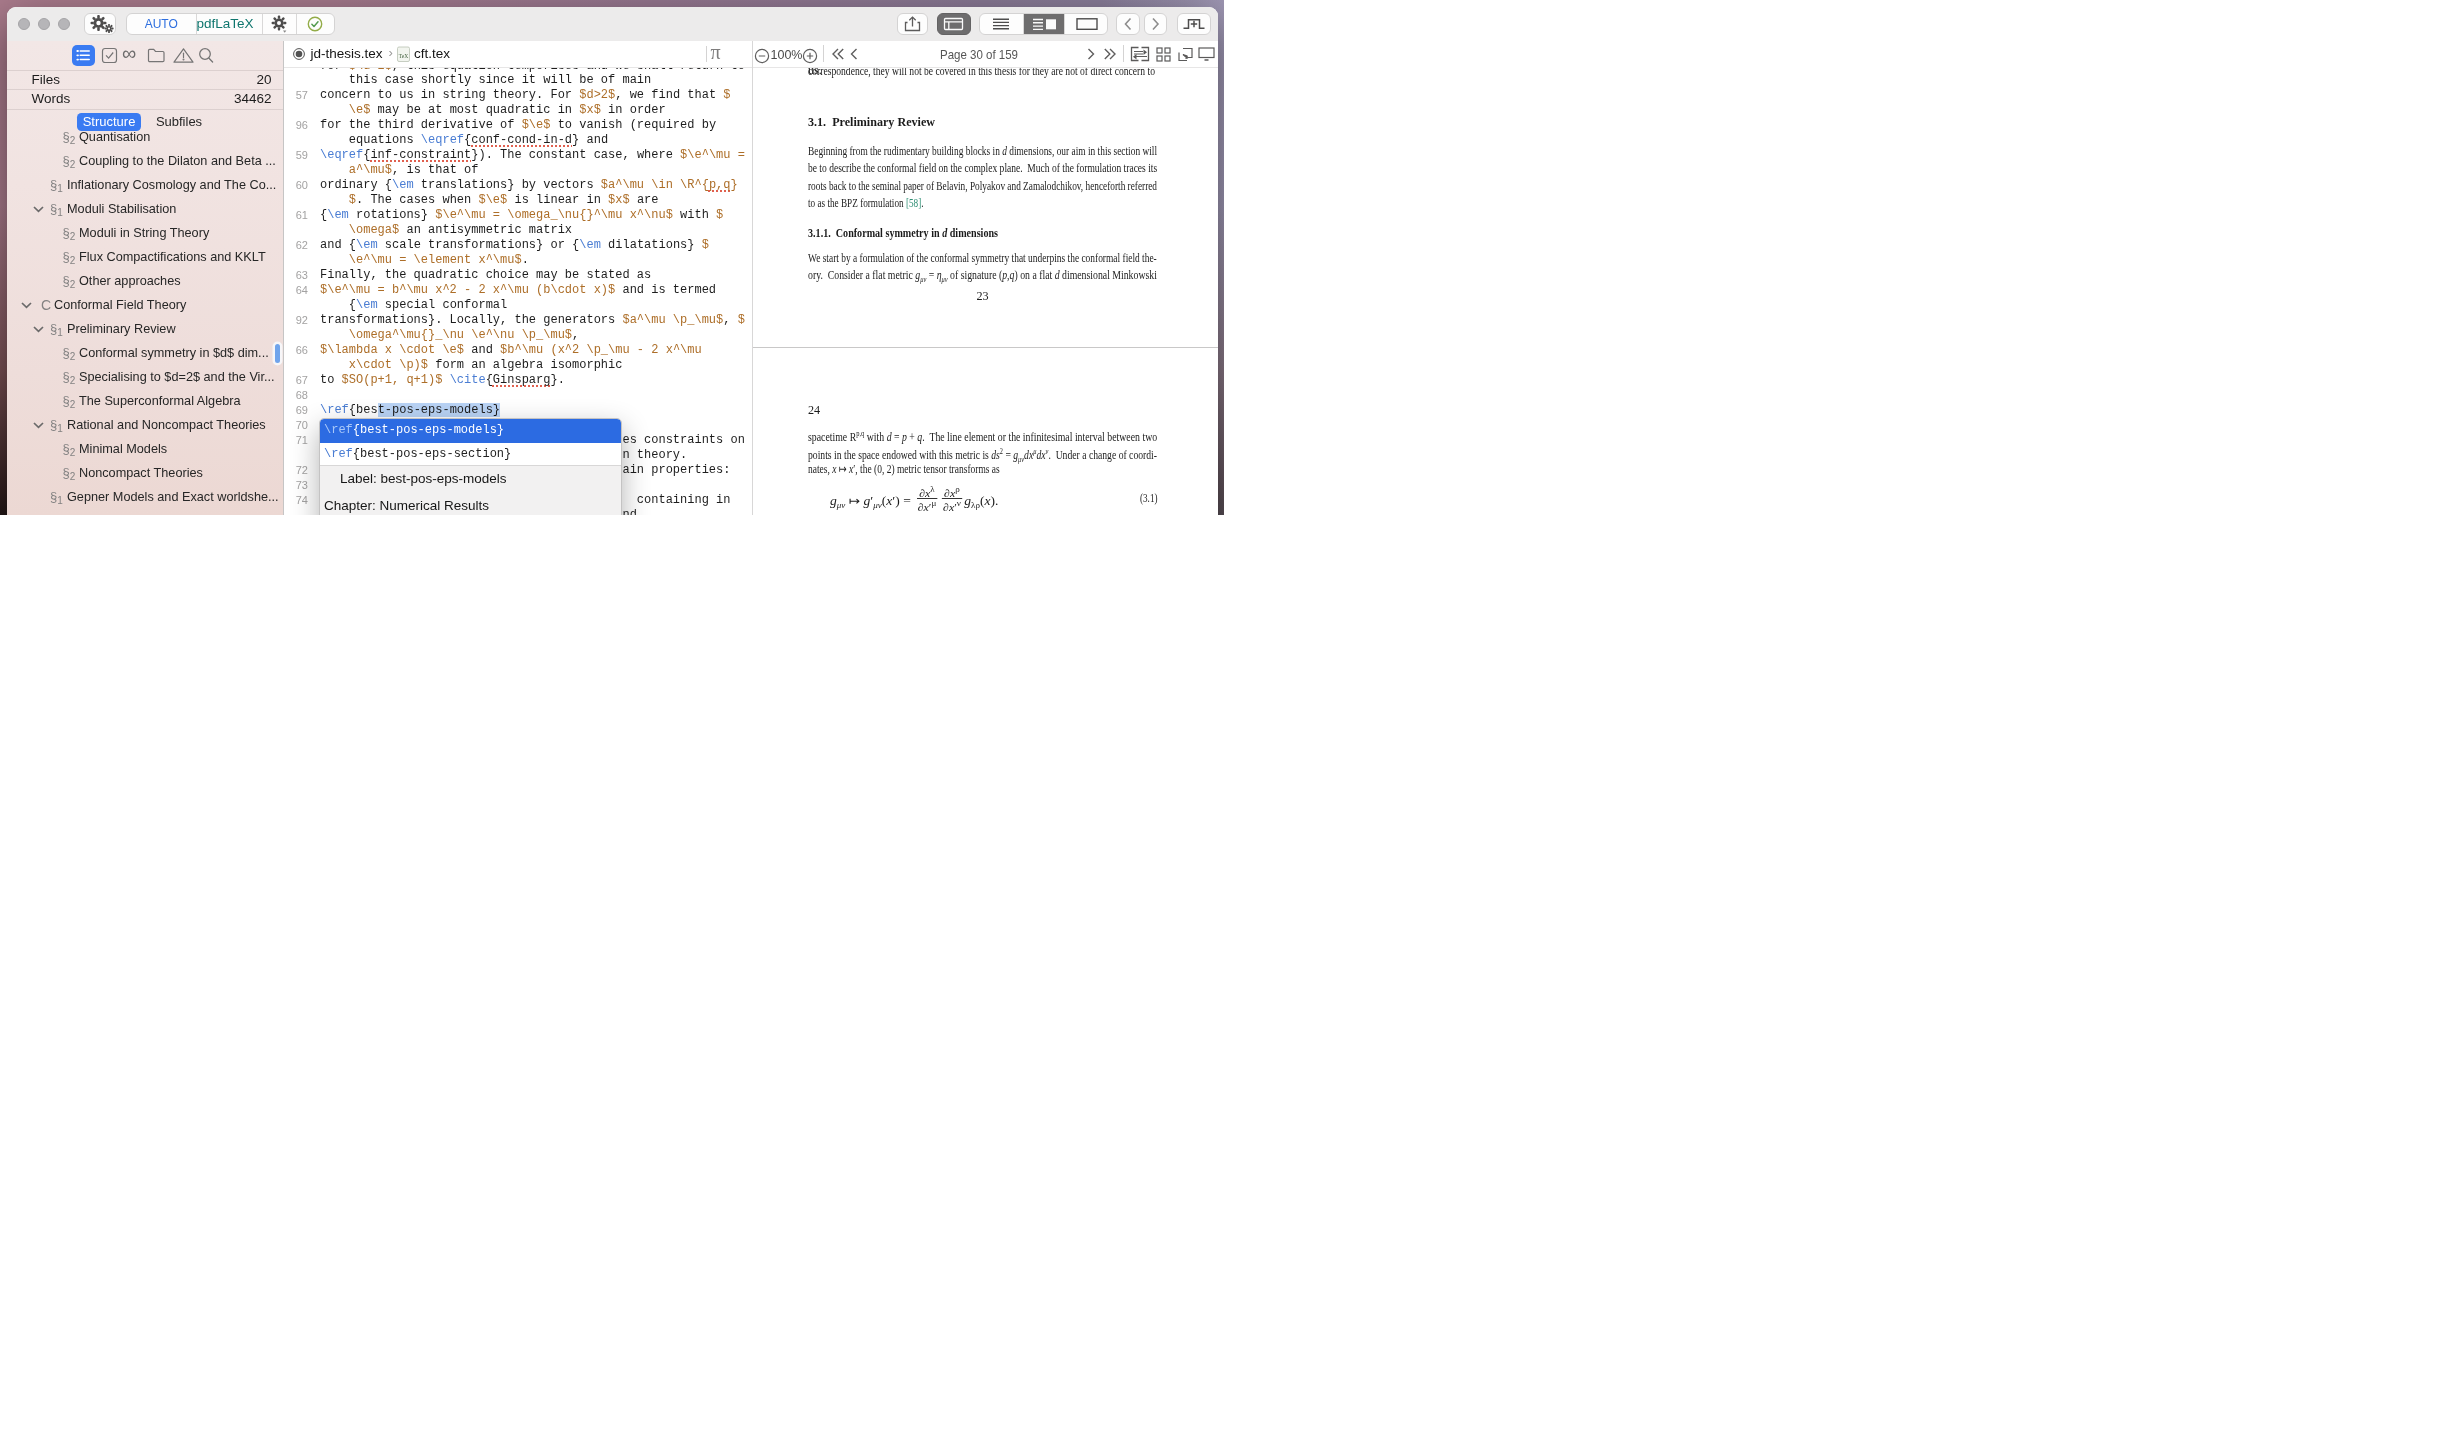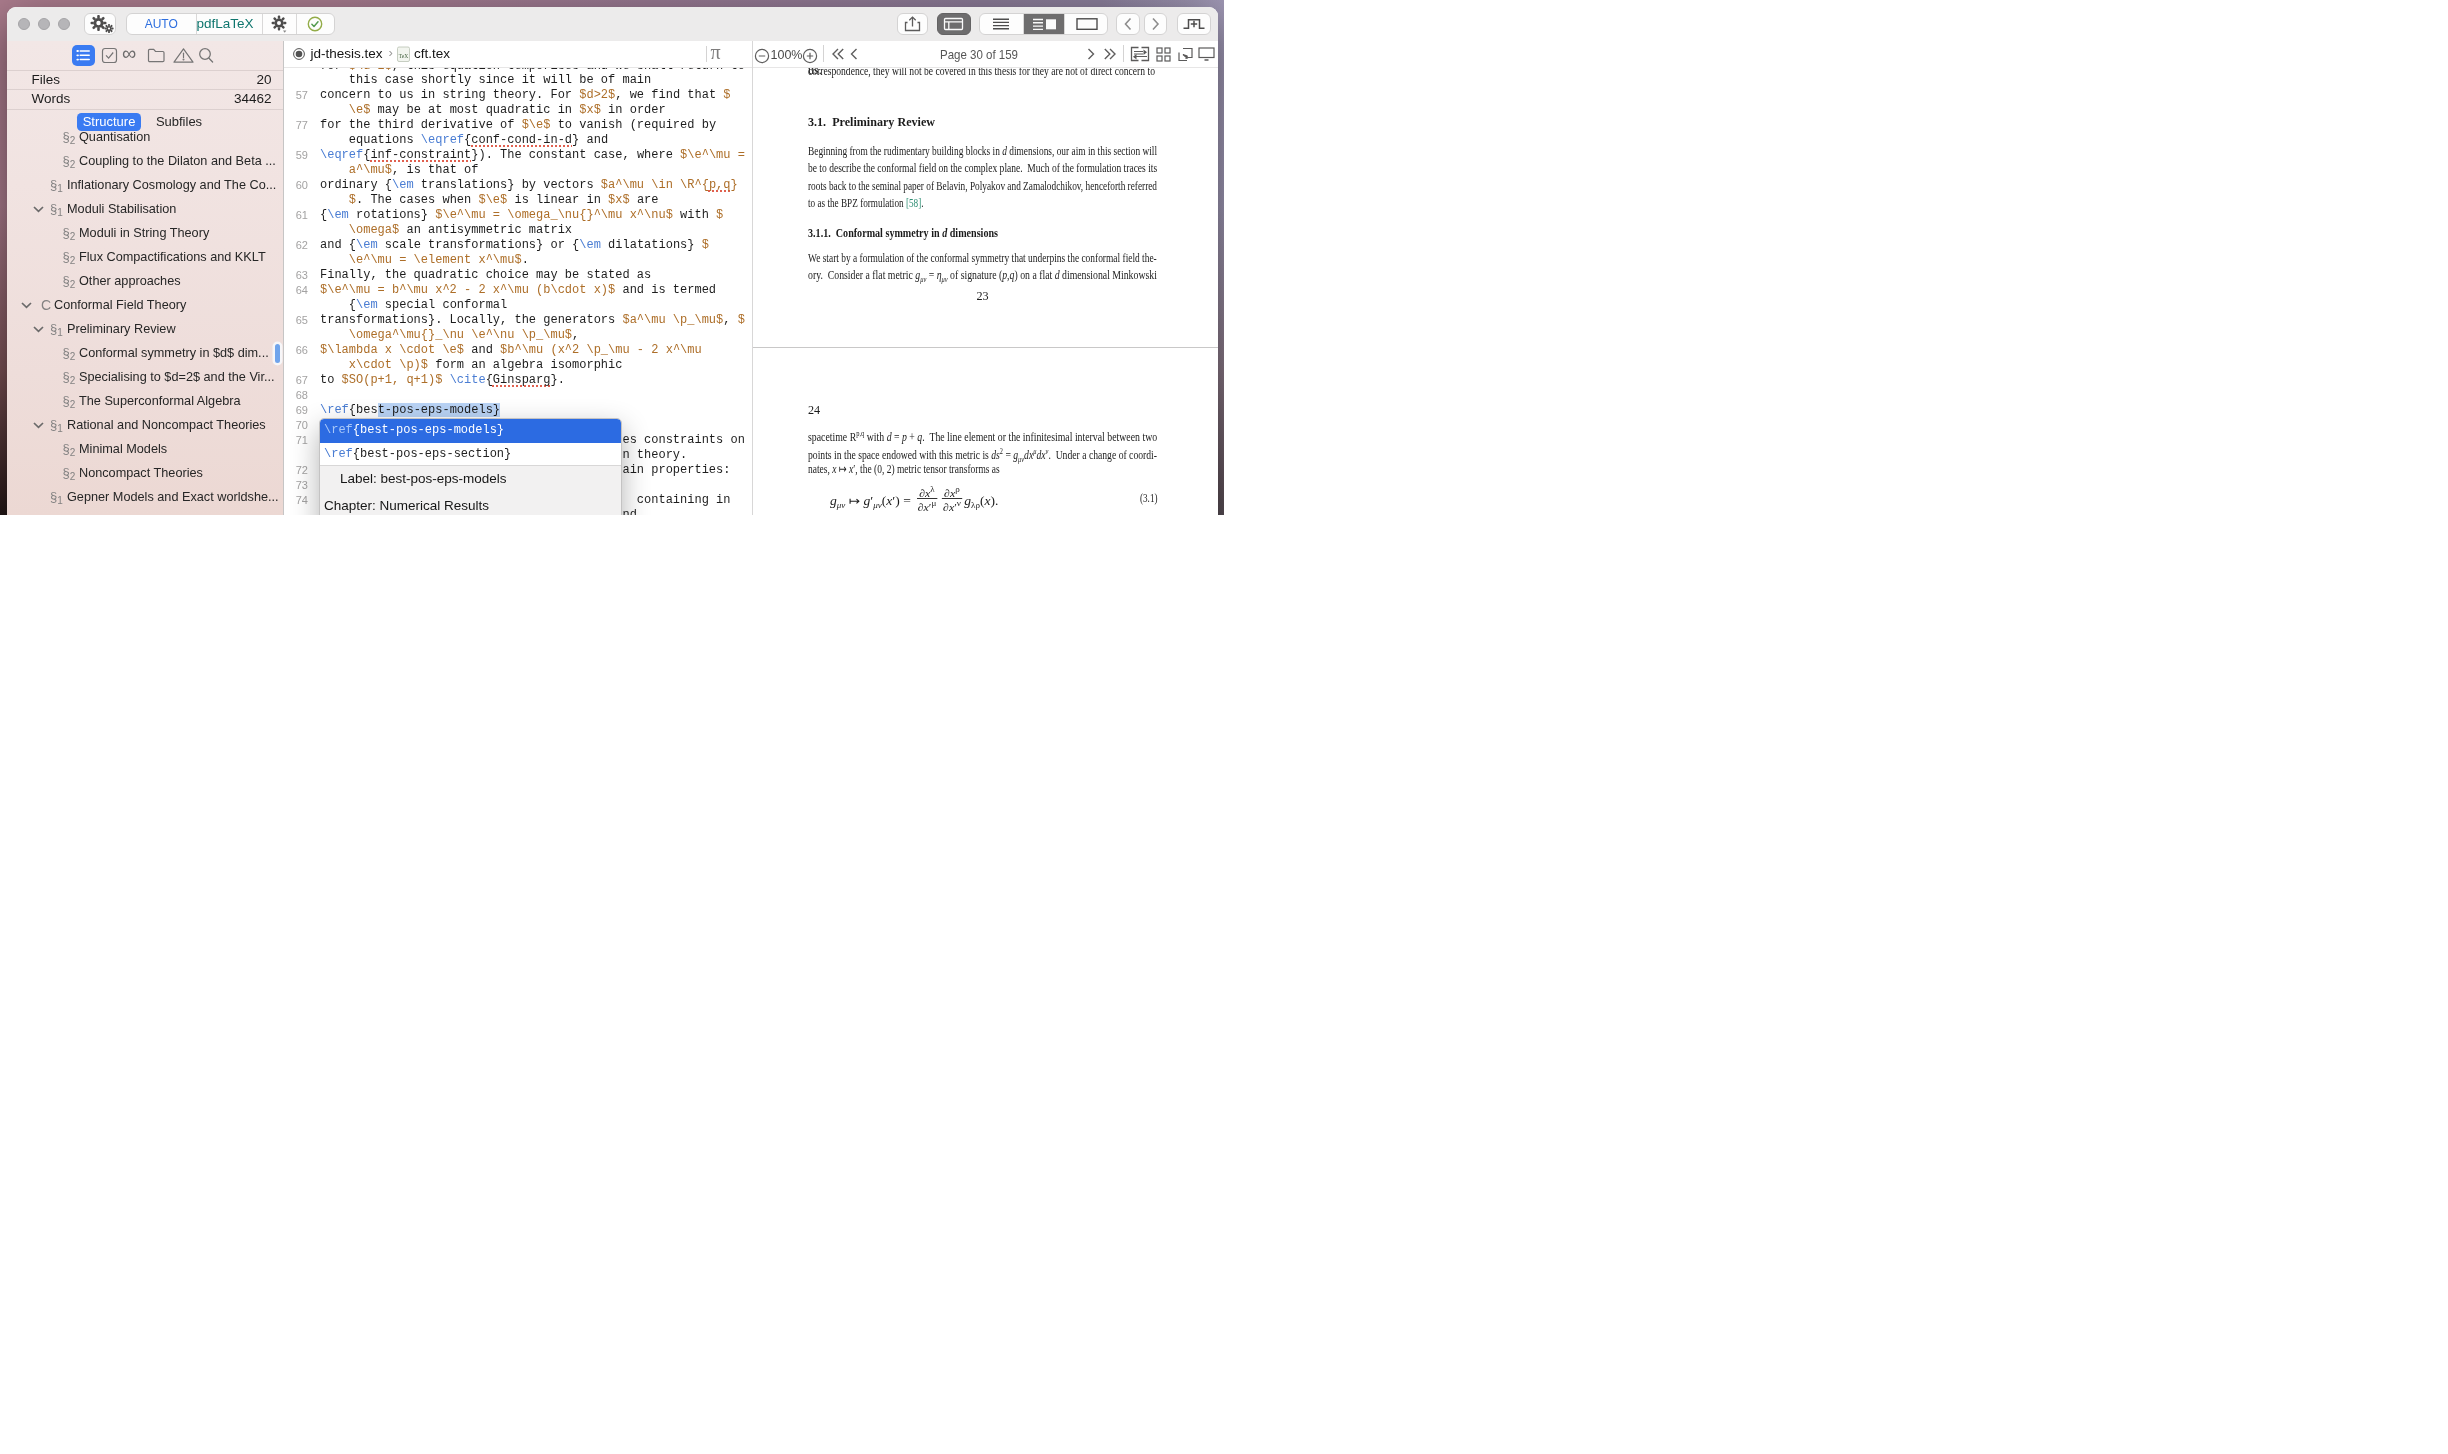--- a/index.html
+++ b/index.html
@@ -314,41 +314,41 @@
         </div>
     <div style="position:absolute;left:268px;top:303px;width:5px;height:19px;background:#70a4eb;border-radius:2.5px;box-shadow:0 0 0 2.5px rgba(248,250,253,.85);"></div>
   </div>
   <div id="sdiv"></div>
   <div id="editor">
     <div class="cl" style="top:18px">for <span class="o">$\d&gt;2$</span>, this equation temporises and we shall return to</div>
     <div class="cl" style="top:32px">    this case shortly since it will be of main</div>
     <div class="ln" style="top:47px">57</div>
     <div class="cl" style="top:47px">concern to us in string theory. For <span class="o">$d&gt;2$</span>, we find that <span class="o">$</span></div>
     <div class="cl" style="top:62px">    <span class="o">\e$</span> may be at most quadratic in <span class="o">$x$</span> in order</div>
-    <div class="ln" style="top:77px">77</div>
+    <div class="ln" style="top:77px">96</div>
     <div class="cl" style="top:77px">for the third derivative of <span class="o">$\e$</span> to vanish (required by</div>
     <div class="cl" style="top:92px">    equations <span class="c">\eqref</span>{<span class="u">conf-cond-in-d</span>} and</div>
     <div class="ln" style="top:107px">59</div>
     <div class="cl" style="top:107px"><span class="c">\eqref</span>{<span class="u">inf-constraint</span>}). The constant case, where <span class="o">$\e^\mu =</span></div>
     <div class="cl" style="top:122px">    <span class="o">a^\mu$</span>, is that of</div>
     <div class="ln" style="top:137px">60</div>
     <div class="cl" style="top:137px">ordinary {<span class="c">\em</span> translations} by vectors <span class="o">$a^\mu \in \R^{<span class="u">p,q</span>}</span></div>
     <div class="cl" style="top:152px">    <span class="o">$</span>. The cases when <span class="o">$\e$</span> is linear in <span class="o">$x$</span> are</div>
     <div class="ln" style="top:167px">61</div>
     <div class="cl" style="top:167px">{<span class="c">\em</span> rotations} <span class="o">$\e^\mu = \omega_\nu{}^\mu x^\nu$</span> with <span class="o">$</span></div>
     <div class="cl" style="top:182px">    <span class="o">\omega$</span> an antisymmetric matrix</div>
     <div class="ln" style="top:197px">62</div>
     <div class="cl" style="top:197px">and {<span class="c">\em</span> scale transformations} or {<span class="c">\em</span> dilatations} <span class="o">$</span></div>
     <div class="cl" style="top:212px">    <span class="o">\e^\mu = \element x^\mu$</span>.</div>
     <div class="ln" style="top:227px">63</div>
     <div class="cl" style="top:227px">Finally, the quadratic choice may be stated as</div>
     <div class="ln" style="top:242px">64</div>
     <div class="cl" style="top:242px"><span class="o">$\e^\mu = b^\mu x^2 - 2 x^\mu (b\cdot x)$</span> and is termed</div>
     <div class="cl" style="top:257px">    {<span class="c">\em</span> special conformal</div>
-    <div class="ln" style="top:272px">65</div>
+    <div class="ln" style="top:272px">92</div>
     <div class="cl" style="top:272px">transformations}. Locally, the generators <span class="o">$a^\mu \p_\mu$</span>, <span class="o">$</span></div>
     <div class="cl" style="top:287px">    <span class="o">\omega^\mu{}_\nu \e^\nu \p_\mu$</span>,</div>
     <div class="ln" style="top:302px">66</div>
     <div class="cl" style="top:302px"><span class="o">$\lambda x \cdot \e$</span> and <span class="o">$b^\mu (x^2 \p_\mu - 2 x^\mu</span></div>
     <div class="cl" style="top:317px">    <span class="o">x\cdot \p)$</span> form an algebra isomorphic</div>
     <div class="ln" style="top:332px">67</div>
     <div class="cl" style="top:332px">to <span class="o">$SO(p+1, q+1)$</span> <span class="c">\cite</span>{<span class="u">Ginsparg</span>}.</div>
     <div class="ln" style="top:347px">68</div>
     <div class="ln" style="top:362px">69</div>
     <div class="cl" style="top:362px"><span class="c">\ref</span>{bes<span class="hl">t-pos-eps-models}</span></div>

